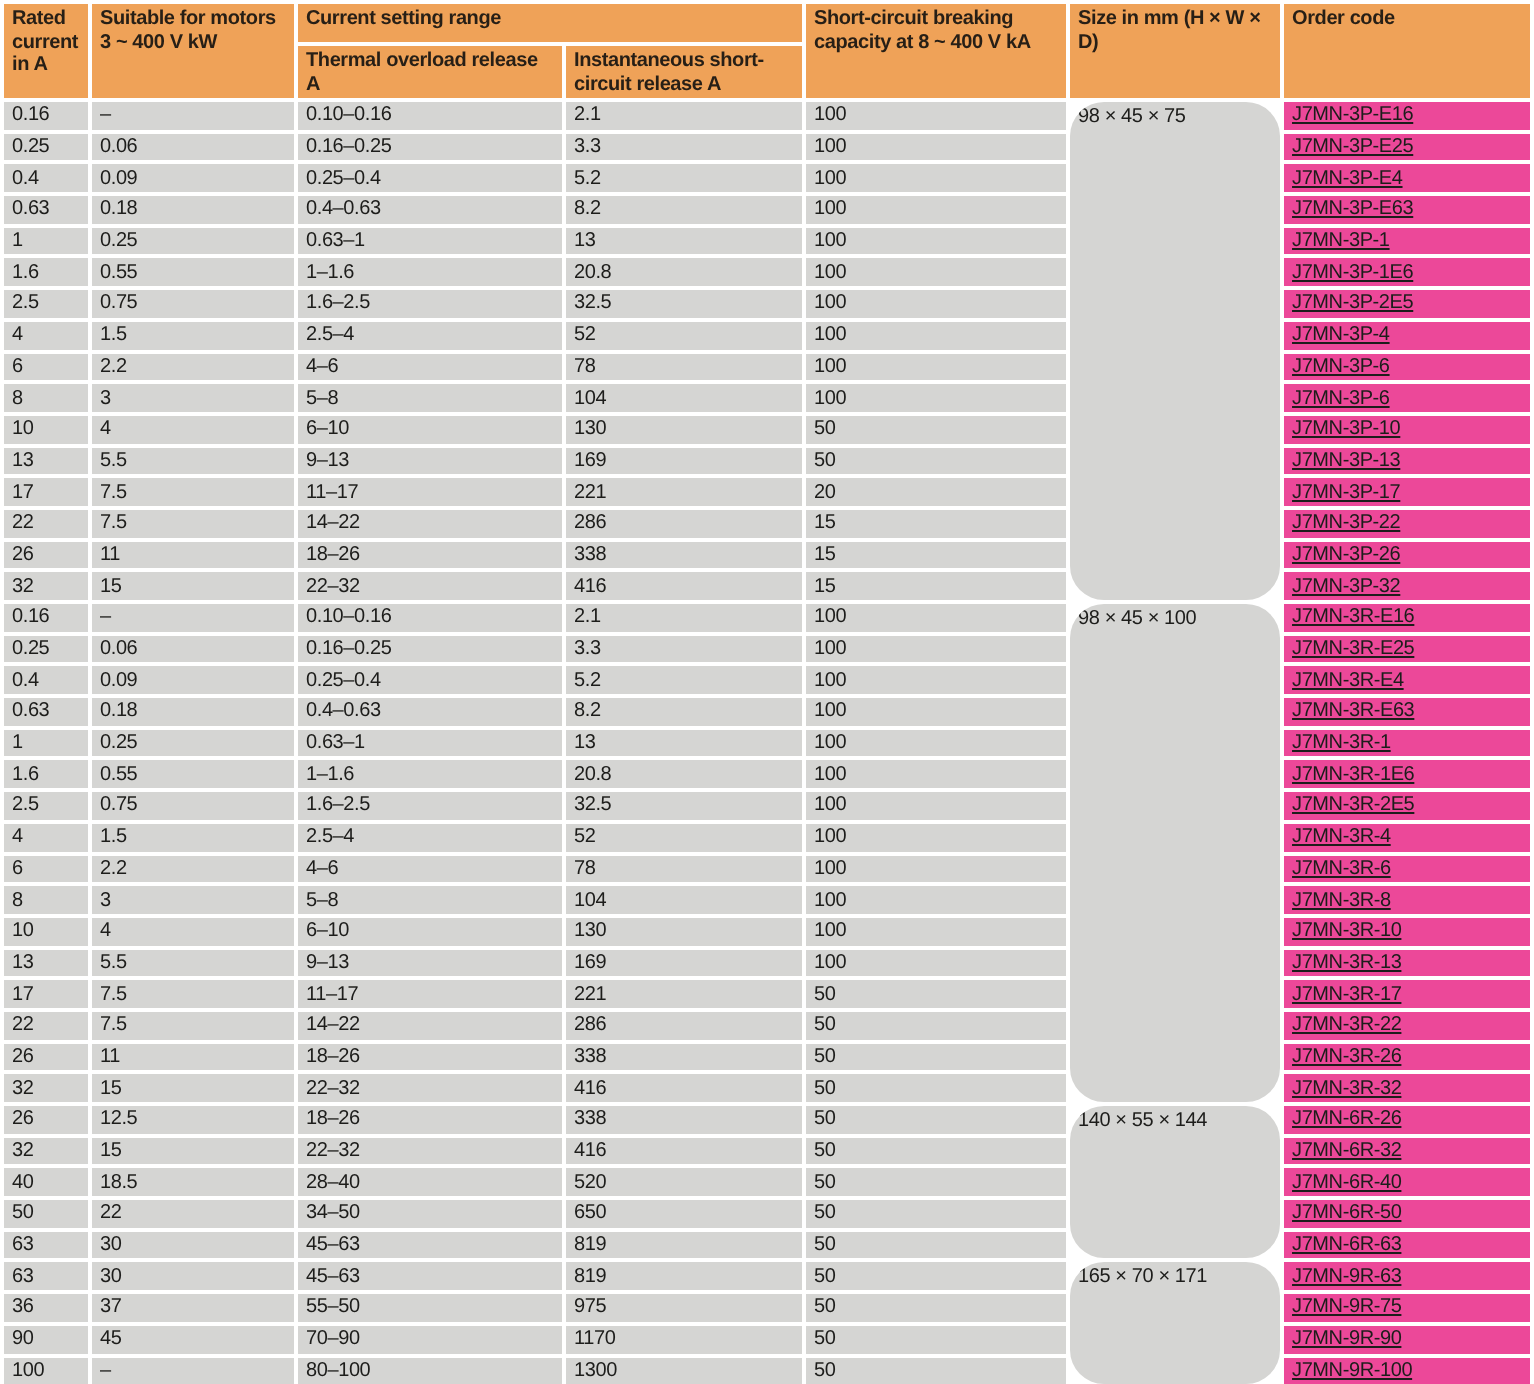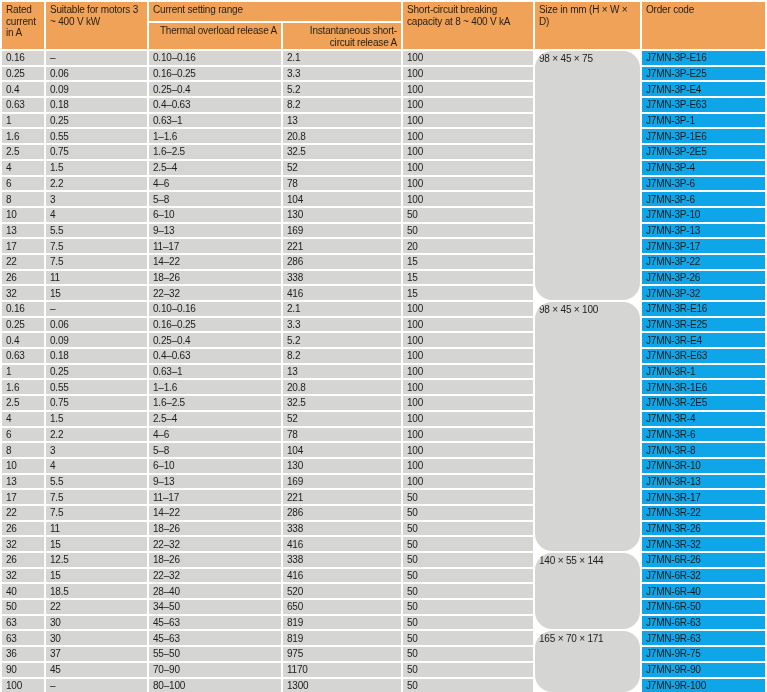--- a/index.html
+++ b/index.html
@@ -12,49 +12,50 @@
     width: 767px;
     table-layout: fixed;
     border-collapse: separate;
     border-spacing: 2px;
     background: #ffffff;
   }
   .spec-table th {
     background: #efa258;
     color: #271f16;
     font-size: 10px;
-    font-weight: normal;
+    font-weight: bold;
     text-align: left;
     vertical-align: top;
     padding: 2px 4px 1px 4px;
     letter-spacing: -0.2px;
     line-height: 11.5px;
     overflow: hidden;
   }
   .spec-table thead tr.h1 th { height: 16px; }
-  .spec-table thead tr.h2 th { height: 22px; text-align: right; }
+  .spec-table thead tr.h2 th { height: 22px; }
   .spec-table td {
     background: #d5d5d3;
     color: #1d1d1b;
     font-size: 10px;
     letter-spacing: -0.2px;
     padding: 0 4px;
     height: 13.7px;
     line-height: 13px;
     vertical-align: middle;
     white-space: nowrap;
     overflow: hidden;
   }
   .spec-table td.size-cell {
     vertical-align: top;
     padding-top: 1px;
     border-radius: 17px;
   }
   .spec-table td.code-cell {
-    background: #0ea5e9;
+    background: #ec4899;
+    text-decoration: underline;
   }
 </style>
 </head>
 <body>
 
 <table class="spec-table">
   <colgroup>
     <col style="width:42px">
     <col style="width:101px">
     <col style="width:132px">

